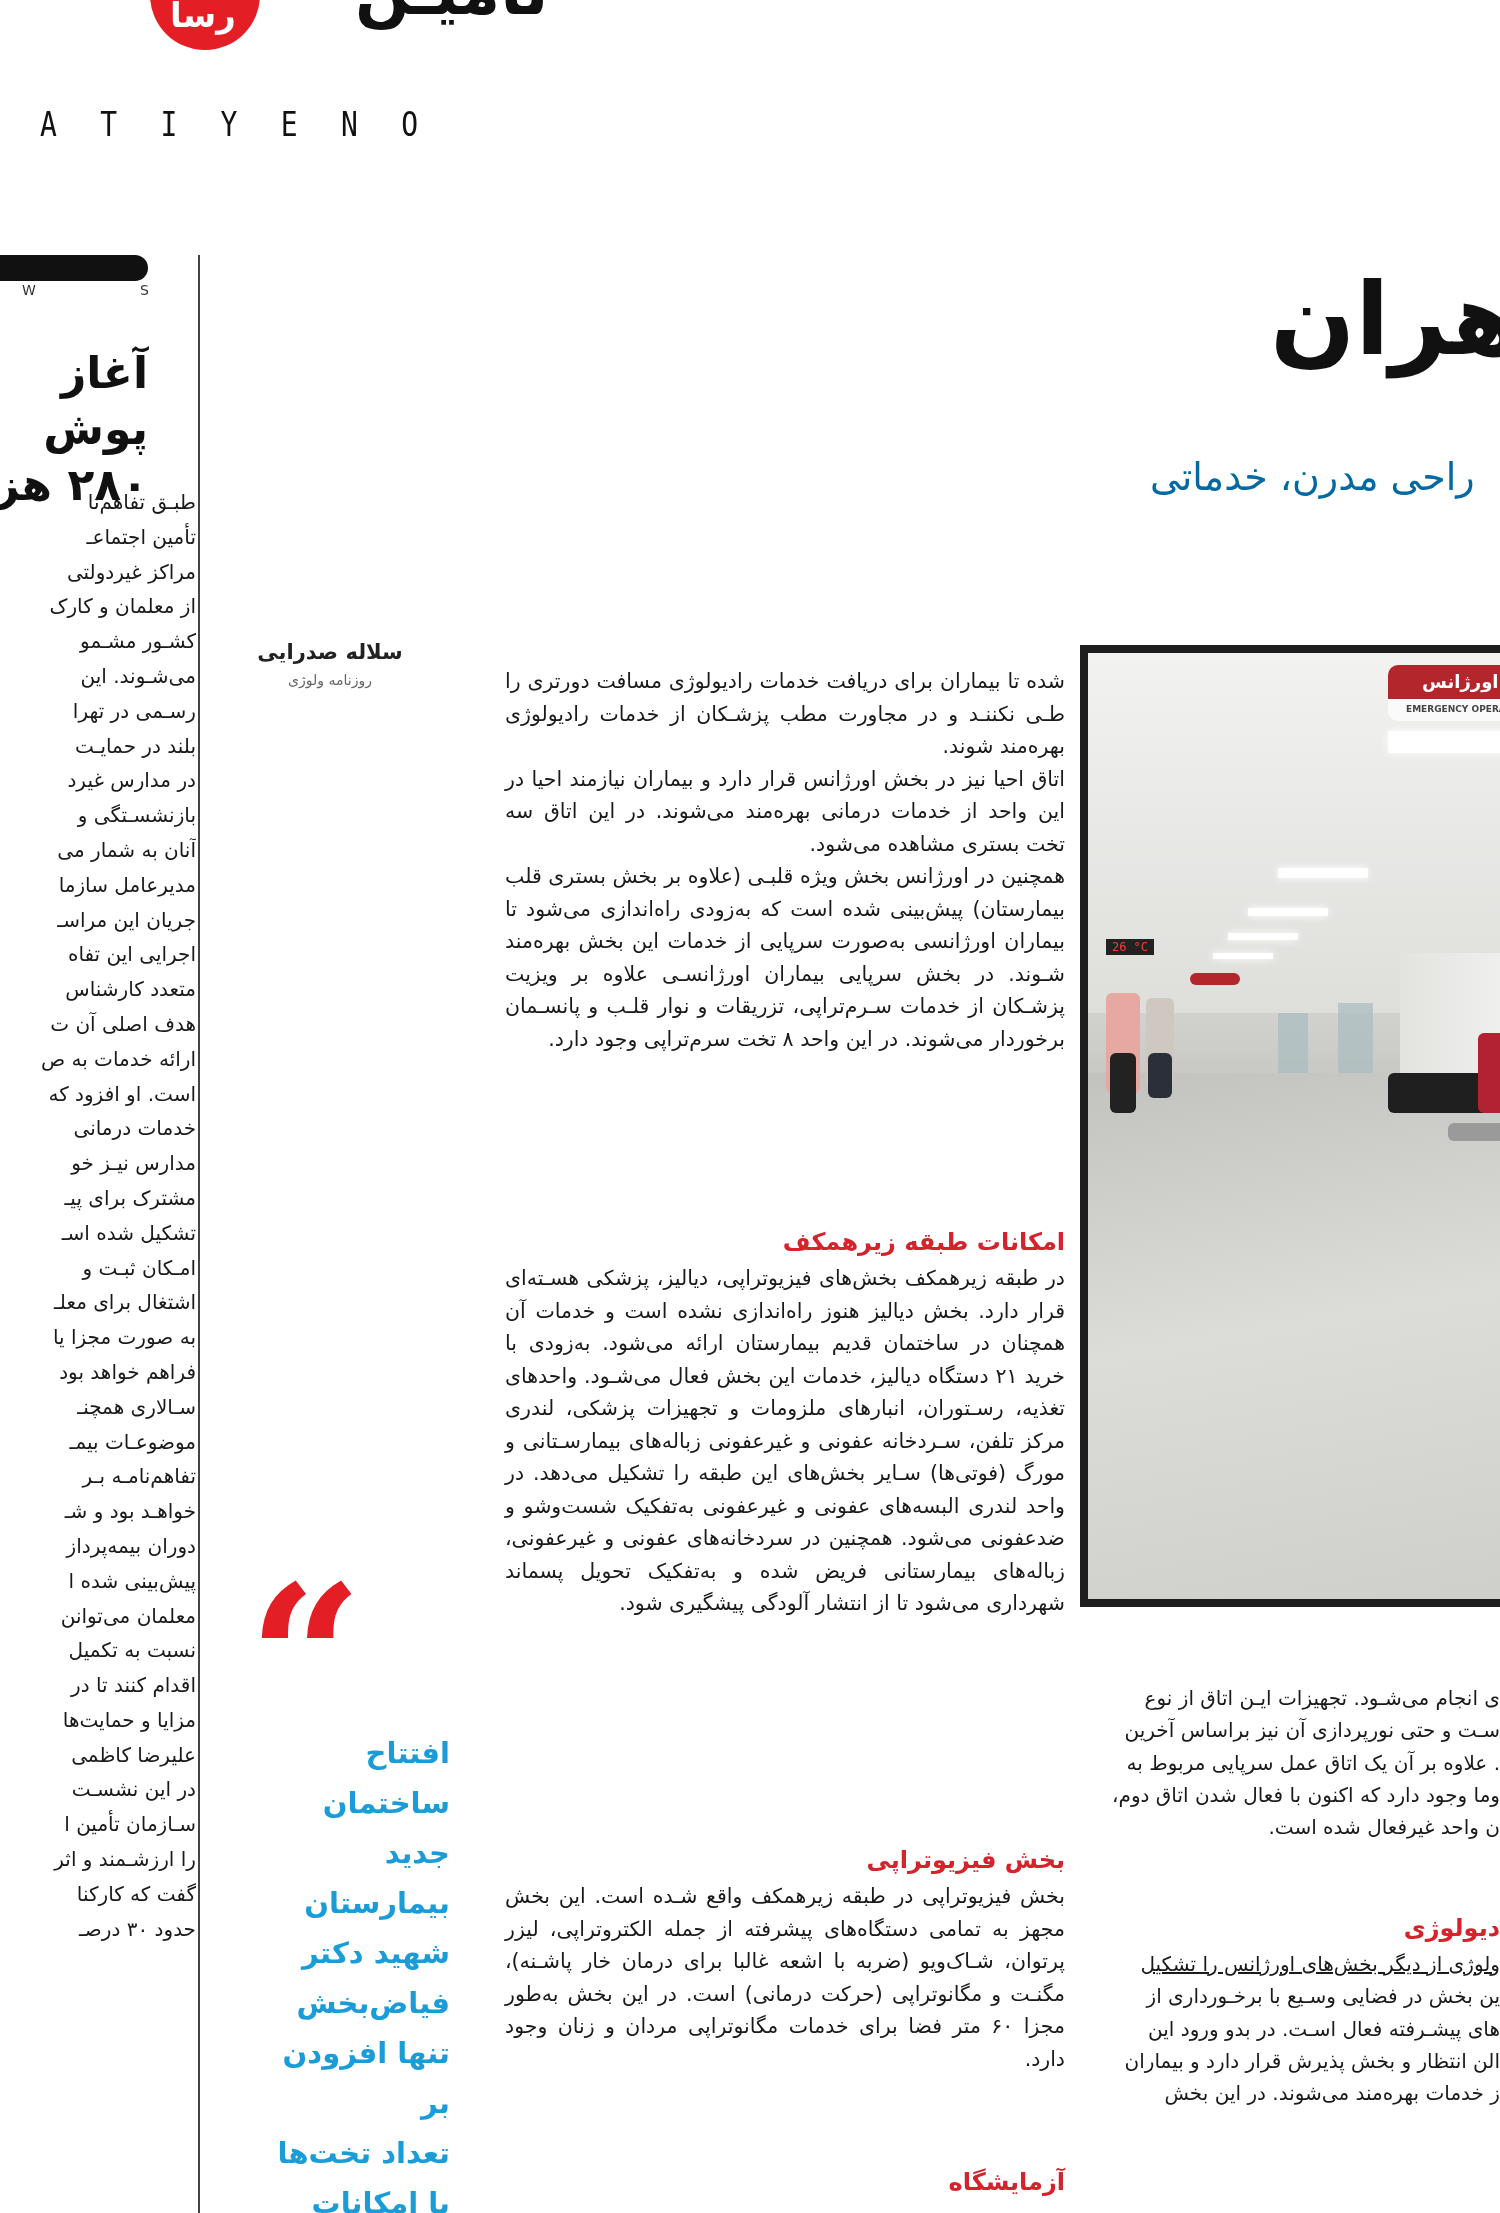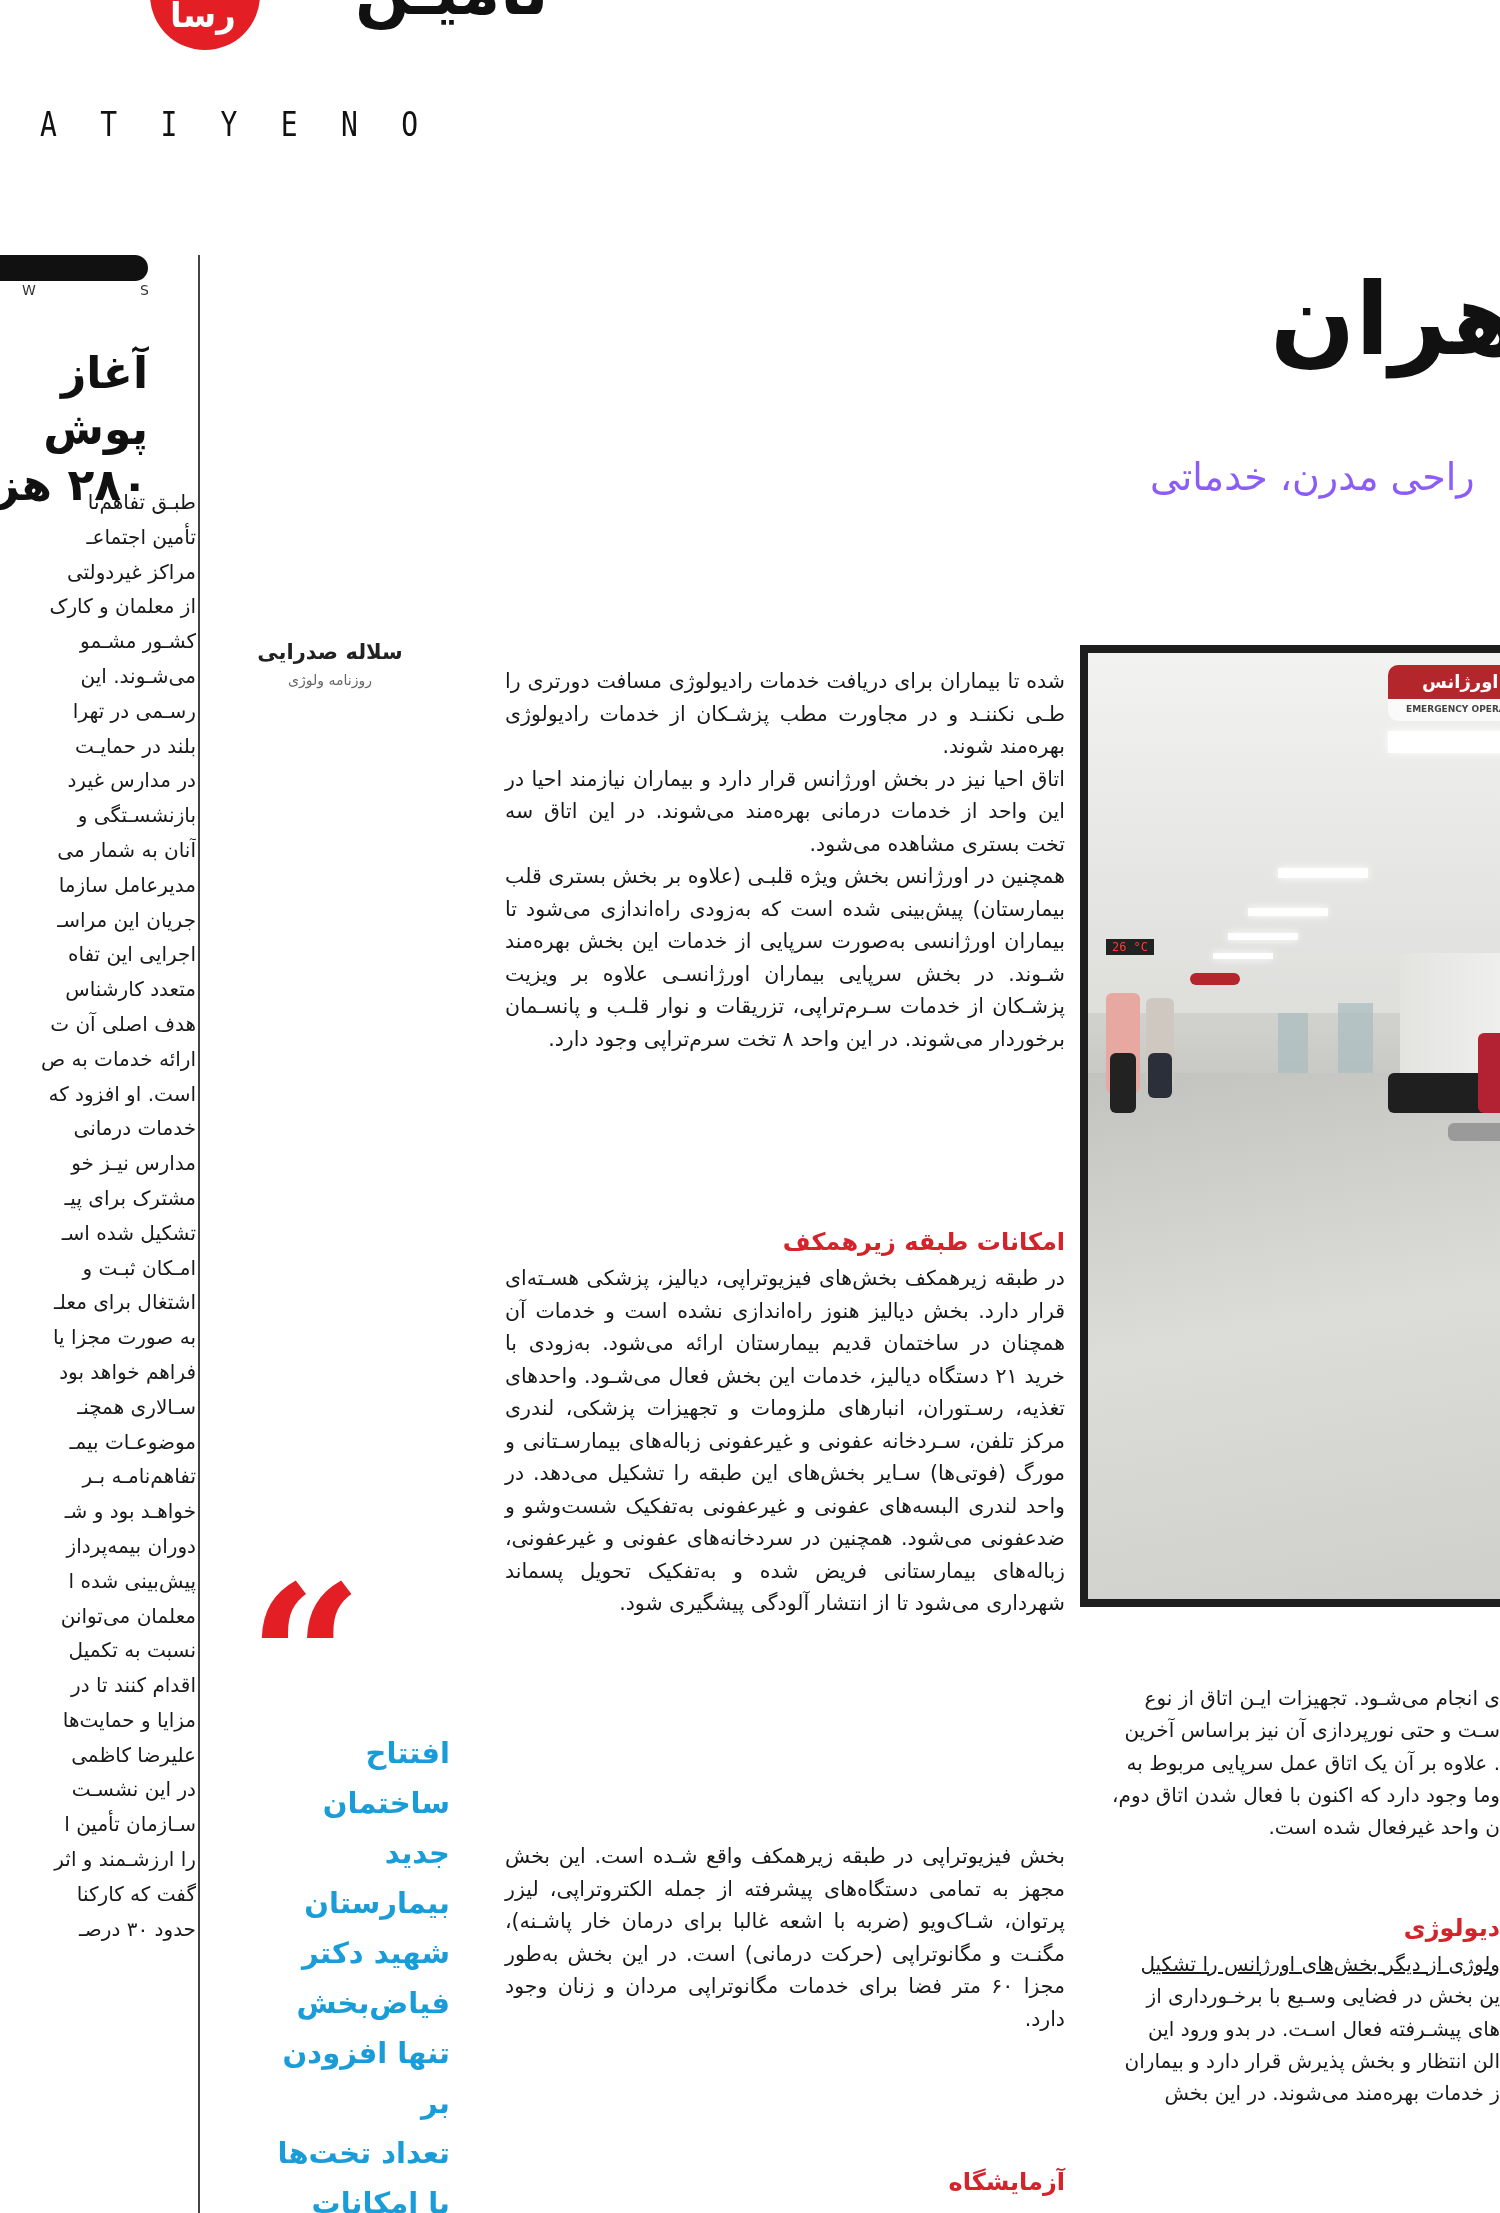--- a/index.html
+++ b/index.html
@@ -33,21 +33,21 @@
   .quote-text { left:250px; top:1728px; width:200px; color:#1a9cd8; font-size:29px; font-weight:bold; line-height:50px; direction:rtl; text-align:left; }
   .quote-text div { direction:rtl; text-align:right; width:fit-content; }
 
   
   .mid { left:505px; width:560px; direction:rtl; text-align:right; }
   .mid p { margin:0; font-size:20.5px; line-height:32.5px; color:#1a1a1a; text-align:justify; text-align-last:right; }
   .mid h3 { margin:0; font-size:24px; font-weight:bold; color:#d6222b; line-height:40px; }
 
   
   .headline { left:1270px; top:270px; font-size:100px; font-weight:bold; color:#111; line-height:1; direction:rtl; white-space:nowrap; }
-  .subhead { left:1150px; top:455px; font-size:38px; color:#8b5cf6; direction:rtl; white-space:nowrap; }
+  .subhead { left:1150px; top:455px; font-size:38px; color:#0369a1; direction:rtl; white-space:nowrap; }
 
   
   .photo { left:1080px; top:645px; width:440px; height:962px; background:#1e1e1e; }
   .photo-inner { position:absolute; left:8px; top:8px; right:0; bottom:8px; overflow:hidden;
      background:linear-gradient(180deg,#e8e8e6 0%,#dcdcda 28%,#cfcfcc 40%,#bdbdb9 52%,#c9c9c5 60%,#d8d8d5 75%,#e2e2df 100%); }
   .ceiling { position:absolute; left:0; top:0; width:100%; height:360px; background:linear-gradient(180deg,#f2f2f0,#dededb); }
   .light { position:absolute; background:#fff; box-shadow:0 0 8px #fff; }
   .sign { position:absolute; left:300px; top:12px; width:150px; height:56px; background:#fafafa; border-radius:10px 0 0 10px; }
   .sign .red { height:34px; background:#b3262c; color:#fff; font-size:18px; font-weight:bold; direction:rtl; text-align:right; padding-right:6px; line-height:34px; border-radius:10px 0 0 0; }
   .sign .en { font-size:9px; color:#444; padding-left:18px; line-height:20px; font-weight:bold; }
@@ -159,20 +159,21 @@
 <div class="abs mid" style="top:665px;">
   <p>شده تا بیماران برای دریافت خدمات رادیولوژی مسافت دورتری را طـی نکننـد و در مجاورت مطب پزشـکان از خدمات رادیولوژی بهره‌مند شوند.</p>
   <p>اتاق احیا نیز در بخش اورژانس قرار دارد و بیماران نیازمند احیا در این واحد از خدمات درمانی بهره‌مند می‌شوند. در این اتاق سه تخت بستری مشاهده می‌شود.</p>
   <p>همچنین در اورژانس بخش ویژه قلبـی (علاوه بر بخش بستری قلب بیمارستان) پیش‌بینی شده است که به‌زودی راه‌اندازی می‌شود تا بیماران اورژانسی به‌صورت سرپایی از خدمات این بخش بهره‌مند شـوند. در بخش سرپایی بیماران اورژانسـی علاوه بر ویزیت پزشـکان از خدمات سـرم‌تراپی، تزریقات و نوار قلـب و پانسـمان برخوردار می‌شوند. در این واحد ۸ تخت سرم‌تراپی وجود دارد.</p>
 </div>
 <div class="abs mid" style="top:1222px;">
   <h3>امکانات طبقه زیرهمکف</h3>
   <p>در طبقه زیرهمکف بخش‌های فیزیوتراپی، دیالیز، پزشکی هسـته‌ای قرار دارد. بخش دیالیز هنوز راه‌اندازی نشده است و خدمات آن همچنان در ساختمان قدیم بیمارستان ارائه می‌شود. به‌زودی با خرید ۲۱ دستگاه دیالیز، خدمات این بخش فعال می‌شـود. واحدهای تغذیه، رسـتوران، انبارهای ملزومات و تجهیزات پزشکی، لندری مرکز تلفن، سـردخانه عفونی و غیرعفونی زباله‌های بیمارسـتانی و مورگ (فوتی‌ها) سـایر بخش‌های این طبقه را تشکیل می‌دهد. در واحد لندری البسه‌های عفونی و غیرعفونی به‌تفکیک شست‌وشو و ضدعفونی می‌شود. همچنین در سردخانه‌های عفونی و غیرعفونی، زباله‌های بیمارستانی فریض شده و به‌تفکیک تحویل پسماند شهرداری می‌شود تا از انتشار آلودگی پیشگیری شود.</p>
 </div>
 <div class="abs mid" style="top:1840px;">
+  <h3>بخش فیزیوتراپی</h3>
   <p>بخش فیزیوتراپی در طبقه زیرهمکف واقع شـده است. این بخش مجهز به تمامی دستگاه‌های پیشرفته از جمله الکتروتراپی، لیزر پرتوان، شـاک‌ویو (ضربه با اشعه غالبا برای درمان خار پاشـنه)، مگنـت و مگانوتراپی (حرکت درمانی) است. در این بخش به‌طور مجزا ۶۰ متر فضا برای خدمات مگانوتراپی مردان و زنان وجود دارد.</p>
 </div>
 <div class="abs mid" style="top:2162px;">
   <h3>آزمایشگاه</h3>
 </div>
 
 <div class="abs photo">
   <div class="photo-inner">
     <div class="ceiling"></div>
     <div class="light" style="left:300px;top:78px;width:130px;height:22px;"></div>

